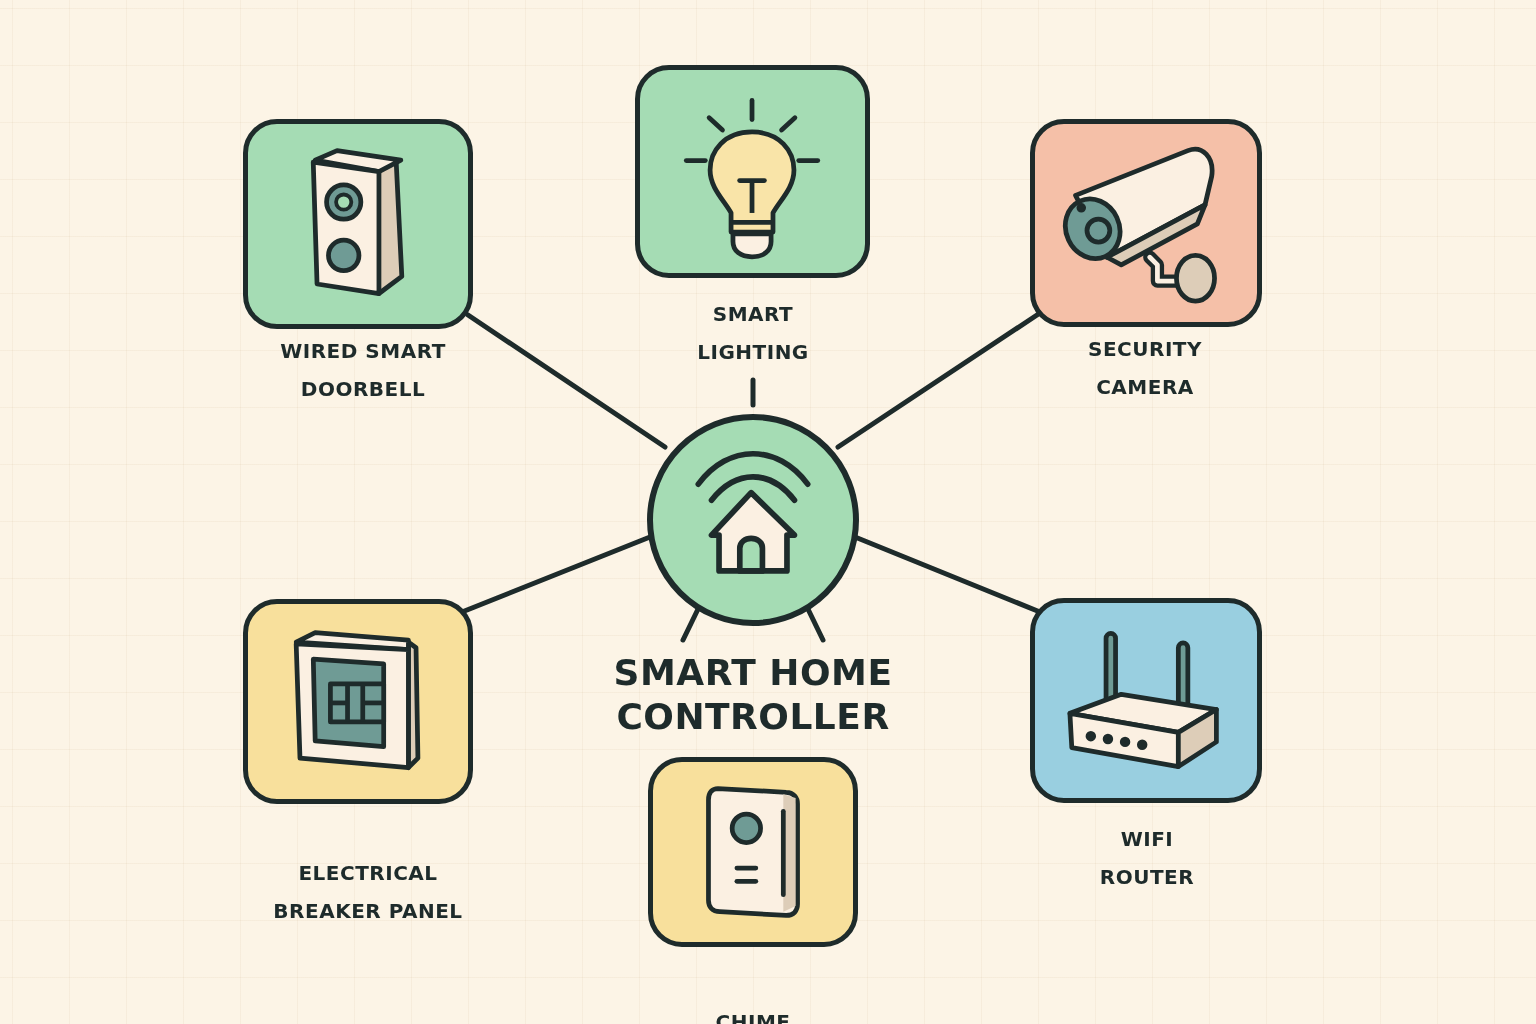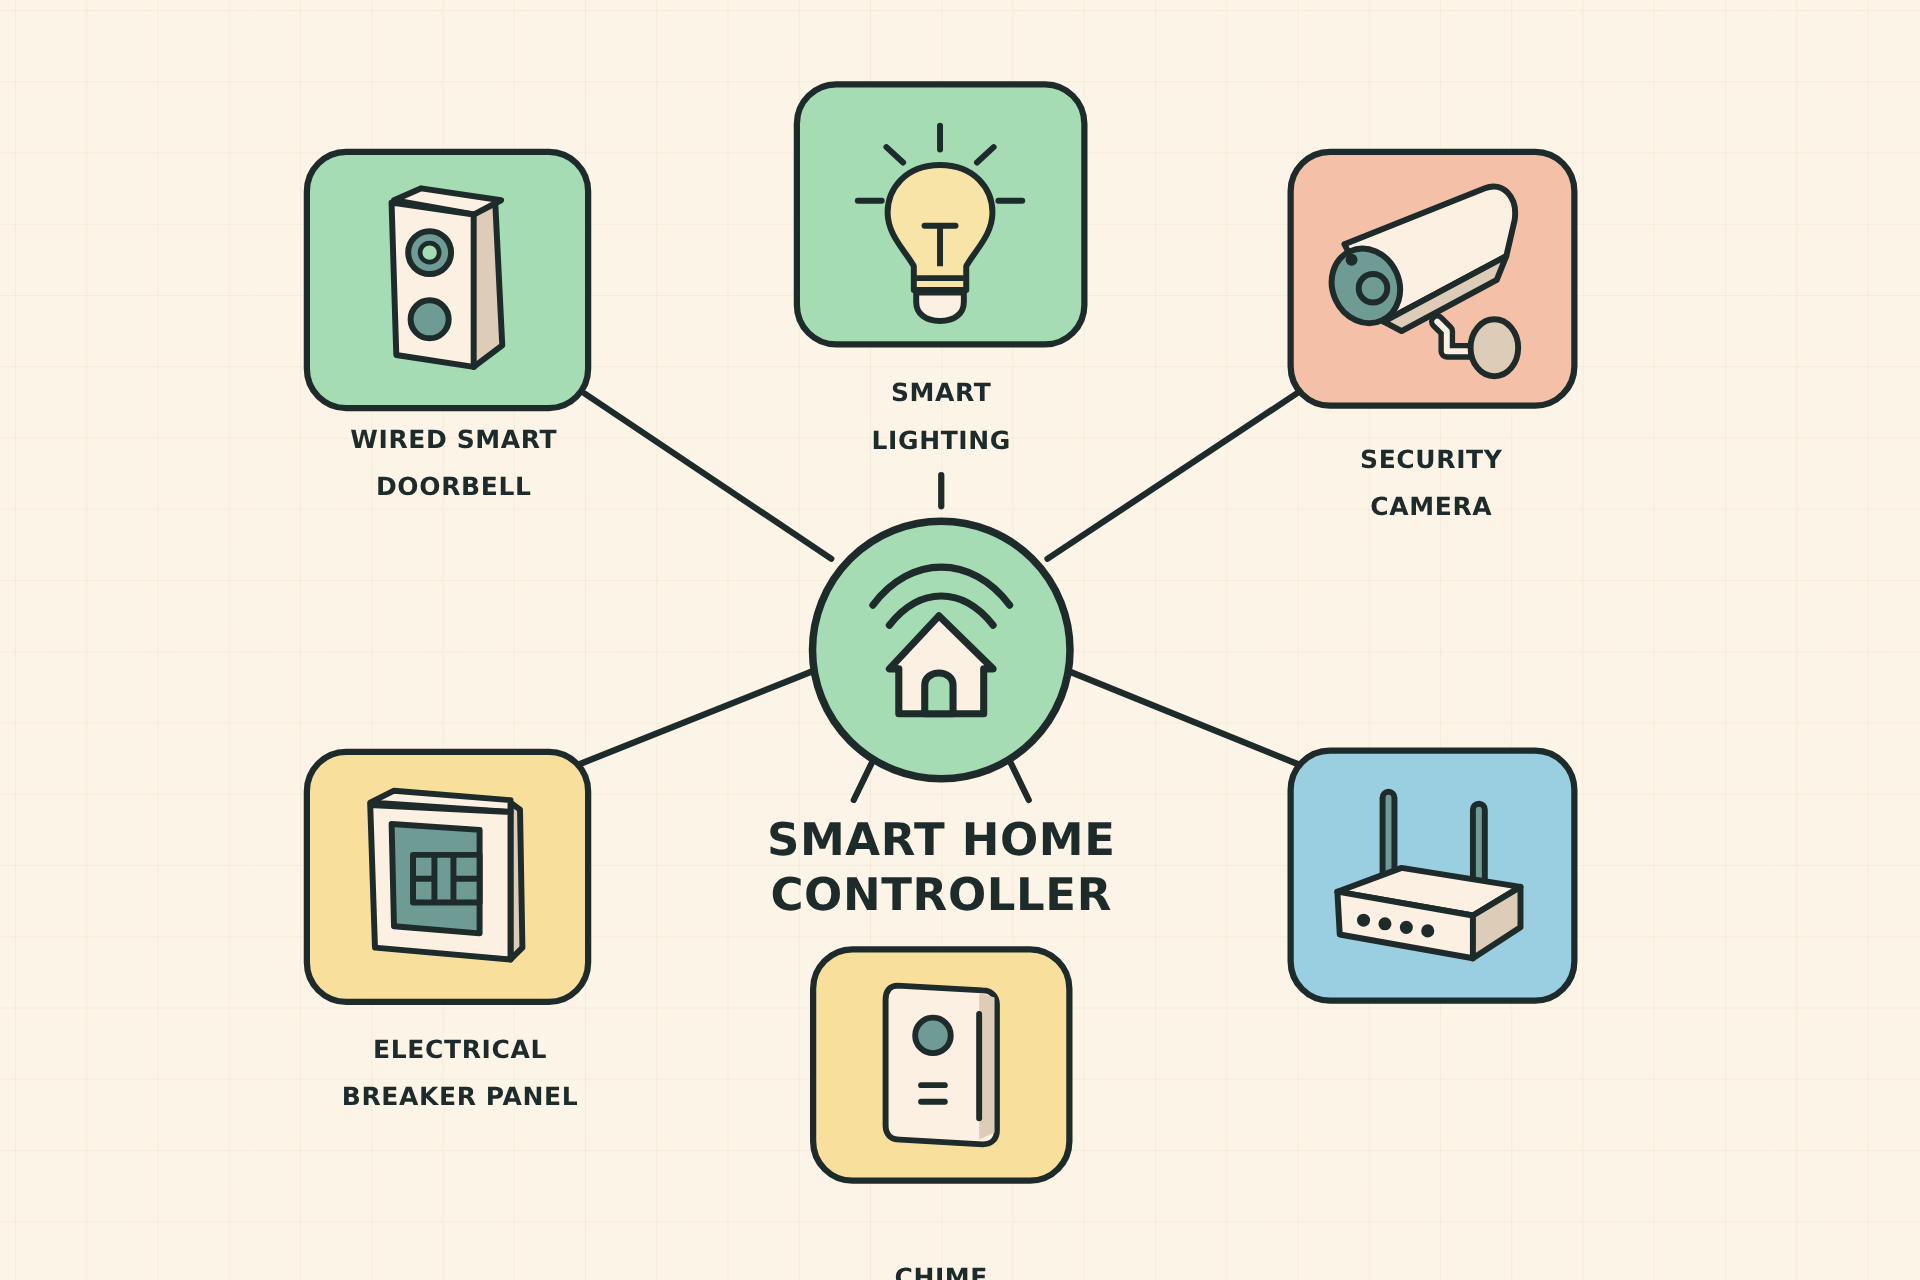--- a/index.html
+++ b/index.html
@@ -103,21 +103,21 @@
         <path d="M120 140 L128 148 L128 165 L158 165" fill="none" stroke="#fbf0e2" stroke-width="5"></path>
         <ellipse cx="168" cy="162" rx="20" ry="24" fill="#ddcdb8"></ellipse>
         <path d="M42 75 L160 28 C175 22 188 35 185 55 L178 85 L75 140 Z" fill="#fbf0e2"></path>
         <path d="M75 140 L178 85 L170 105 L90 148 Z" fill="#ddcdb8"></path>
         <ellipse cx="60" cy="110" rx="28" ry="32" fill="#6f9b95" transform="rotate(-25 60 110)"></ellipse>
         <circle cx="66" cy="112" r="12" fill="#6f9b95"></circle>
         <circle cx="48" cy="88" r="4" fill="#1e2b2b" stroke-width="2"></circle>
       </g>
     </svg>
   </div>
-  <div class="label" style="left:995px; top:348px; width:300px;">SECURITY
+  <div class="label" style="left:995px; top:330px; width:300px;">SECURITY
 CAMERA</div>
 
   <div class="hub" style="background:#a5dcb4;">
     <svg viewBox="0 0 212 212">
       <g stroke="#1e2b2b" stroke-width="6" stroke-linecap="round" stroke-linejoin="round" fill="none">
         <path d="M48 68 C80 25 132 25 164 68"></path>
         <path d="M62 85 C88 52 124 52 150 85"></path>
       </g>
       <g stroke="#1e2b2b" stroke-width="6" stroke-linejoin="round">
         <path d="M104 77 L62 122 L70 122 L70 160 L142 160 L142 122 L150 122 Z" fill="#fbf0e2"></path>
@@ -136,21 +136,21 @@
         <path d="M50 42 L168 48 L168 172 L54 162 Z" fill="#fbf0e2"></path>
         <path d="M68 58 L142 63 L142 150 L70 144 Z" fill="#6f9b95"></path>
         <rect x="86" y="84" width="56" height="40" fill="#6f9b95"></rect>
         <line x1="104" y1="84" x2="104" y2="124"></line>
         <line x1="86" y1="104" x2="104" y2="104"></line>
         <line x1="120" y1="84" x2="120" y2="124"></line>
         <line x1="120" y1="104" x2="142" y2="104"></line>
       </g>
     </svg>
   </div>
-  <div class="label" style="left:198px; top:820px; width:340px;">ELECTRICAL
+  <div class="label" style="left:198px; top:854px; width:340px;">ELECTRICAL
 BREAKER PANEL</div>
 
   <div class="tile" style="left:648px; top:757px; width:210px; height:190px; background:#f8e09c;">
     <svg viewBox="0 0 210 190">
       <g stroke="#1e2b2b" stroke-width="5" stroke-linejoin="round" stroke-linecap="round">
         <path d="M68 28 L140 32 C148 32 152 38 152 44 L152 150 C152 157 148 162 140 162 L70 158 C62 158 58 153 58 146 L58 40 C58 32 62 28 68 28 Z" fill="#fbf0e2"></path>
         <path d="M137 34 L150 38 L150 152 L137 158 Z" fill="#ddcdb8" stroke="none"></path>
         <line x1="137" y1="52" x2="137" y2="140"></line>
         <circle cx="98" cy="70" r="15" fill="#6f9b95"></circle>
         <line x1="88" y1="112" x2="108" y2="112"></line>
@@ -168,14 +168,16 @@
         <path d="M36 116 L90 96 L190 112 L150 136 Z" fill="#fbf0e2"></path>
         <path d="M36 116 L150 136 L150 172 L38 152 Z" fill="#fbf0e2"></path>
         <path d="M150 136 L190 112 L190 146 L150 172 Z" fill="#ddcdb8"></path>
         <circle cx="58" cy="140" r="3" fill="#1e2b2b"></circle>
         <circle cx="76" cy="143" r="3" fill="#1e2b2b"></circle>
         <circle cx="94" cy="146" r="3" fill="#1e2b2b"></circle>
         <circle cx="112" cy="149" r="3" fill="#1e2b2b"></circle>
       </g>
     </svg>
   </div>
+  <div class="label" style="left:997px; top:820px; width:300px;">WIFI
+ROUTER</div>
 
 </div>
 
 </body></html>

